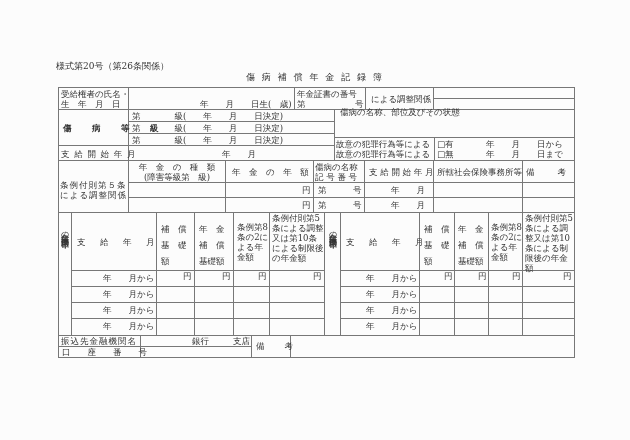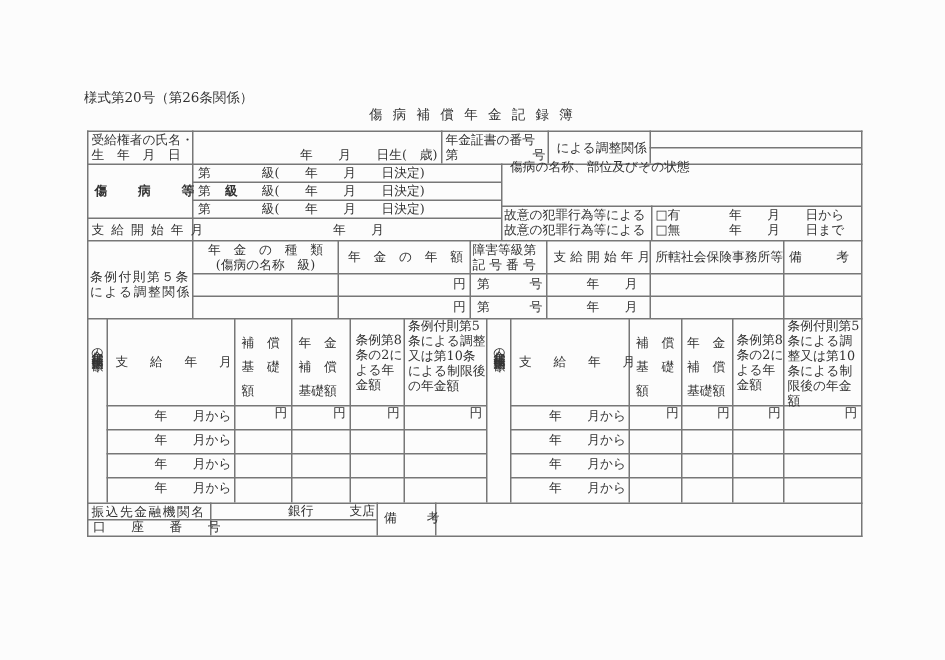--- a/index.html
+++ b/index.html
@@ -105,25 +105,25 @@
 <div class="t" style="left:437px;top:149px;">□無</div>
 <div class="t" style="left:486px;top:139px;">年　　月　　日から</div>
 <div class="t" style="left:486px;top:149px;text-align:center;">年　　月　　日まで</div>
 
 <div class="t" style="left:60px;top:180px;letter-spacing:1px;">
   <div>条例付則第５条</div>
   <div>による調整関係</div>
 </div>
 <div class="t" style="left:134px;top:162px;text-align:center;width:86px;">
   <div>年　金　の　種　類</div>
-  <div>(傷病の名称　級)</div>
+  <div>(障害等級第　級)</div>
 </div>
 <div class="t" style="left:232px;top:167px;">年　金　の　年　額</div>
 <div class="t" style="left:315px;top:162px;">
-  <div>障害等級第</div>
+  <div>傷病の名称</div>
   <div>記 号 番 号</div>
 </div>
 <div class="t" style="left:369px;top:167px;">支 給 開 始 年 月</div>
 <div class="t" style="left:437px;top:167px;">所轄社会保険事務所等</div>
 <div class="t" style="left:526px;top:167px;letter-spacing:2px;">備　　考</div>
 
 <div class="t" style="left:302px;top:185px;">円</div>
 <div class="t" style="left:318px;top:185px;">第</div>
 <div class="t" style="left:353px;top:185px;">号</div>
 <div class="t" style="left:391px;top:185px;">年　　月</div>

